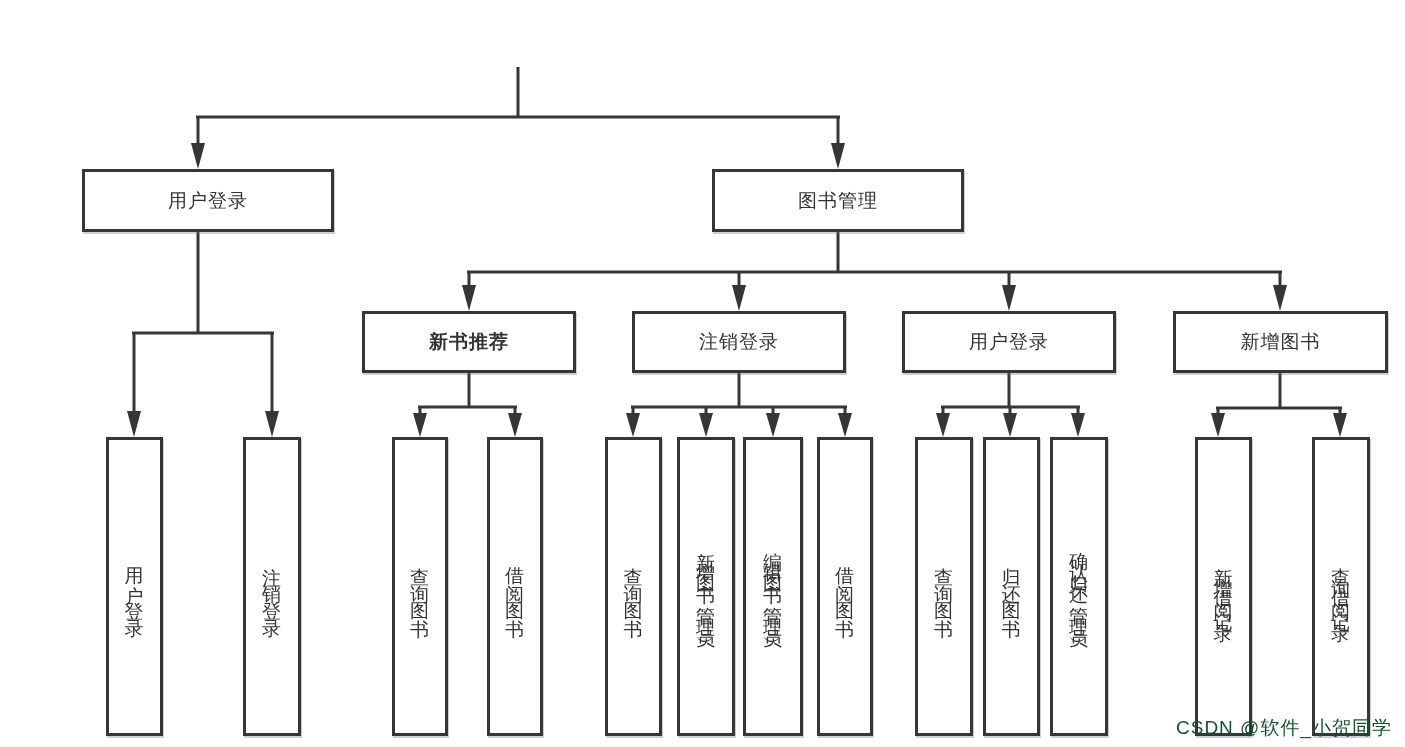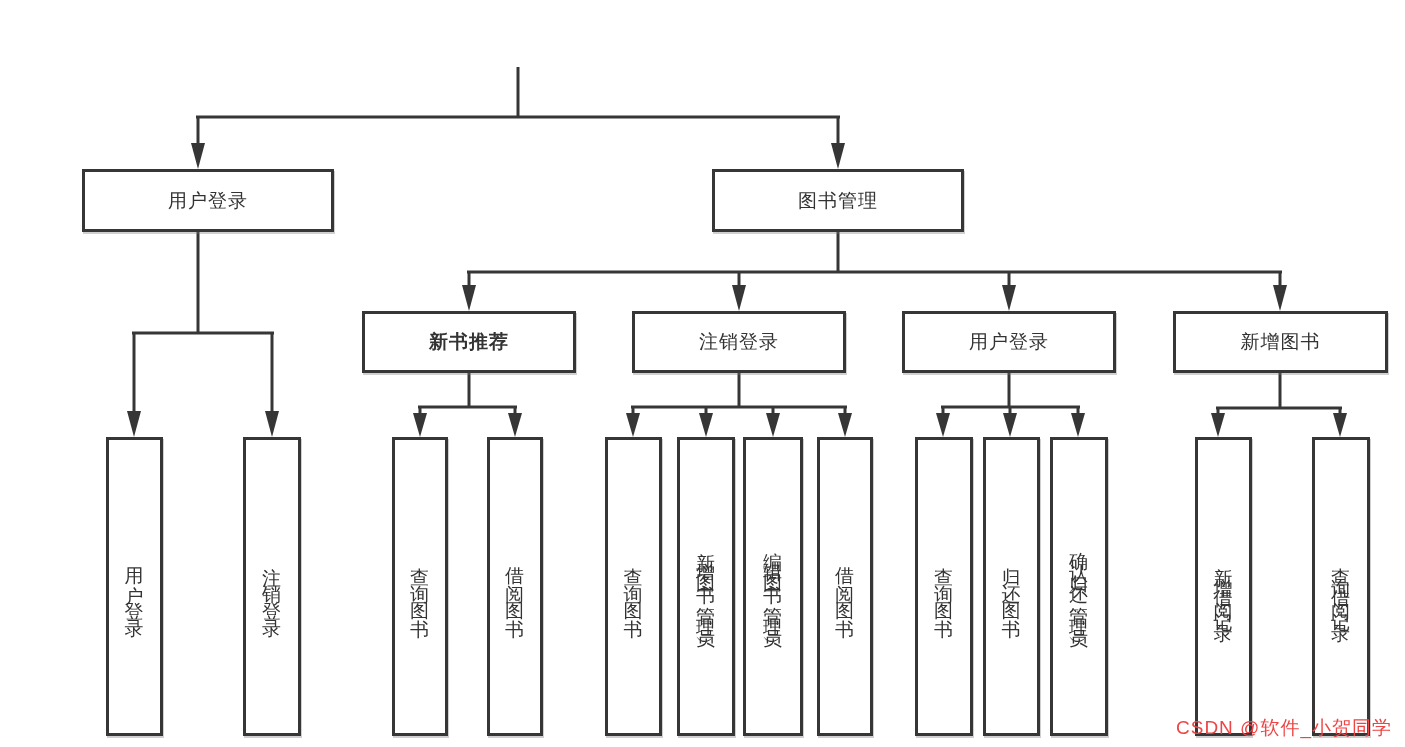--- a/index.html
+++ b/index.html
@@ -23,21 +23,21 @@
     box-shadow:1px 2px 0 rgba(120,120,120,.35);
   }
   .vlabel{
     writing-mode:vertical-rl;text-orientation:mixed;
     font-size:19px;line-height:1;letter-spacing:0.58em;color:#333333;
   }
   .v4 .vlabel{letter-spacing:0.92em;}
   .v6 .vlabel{letter-spacing:0.60em;}
   .watermark{
     position:absolute;z-index:3;left:1176px;top:715px;
-    font-size:19px;color:#ef4444;letter-spacing:1px;white-space:nowrap;
+    font-size:19px;color:#14532d;letter-spacing:1px;white-space:nowrap;
   }
 </style>
 </head>
 <body>
 
 <div id="canvas">
 
   <svg class="wires" width="1405" height="747" viewBox="0 0 1405 747">
     <g stroke="#363636" stroke-width="3" fill="#363636">
 

